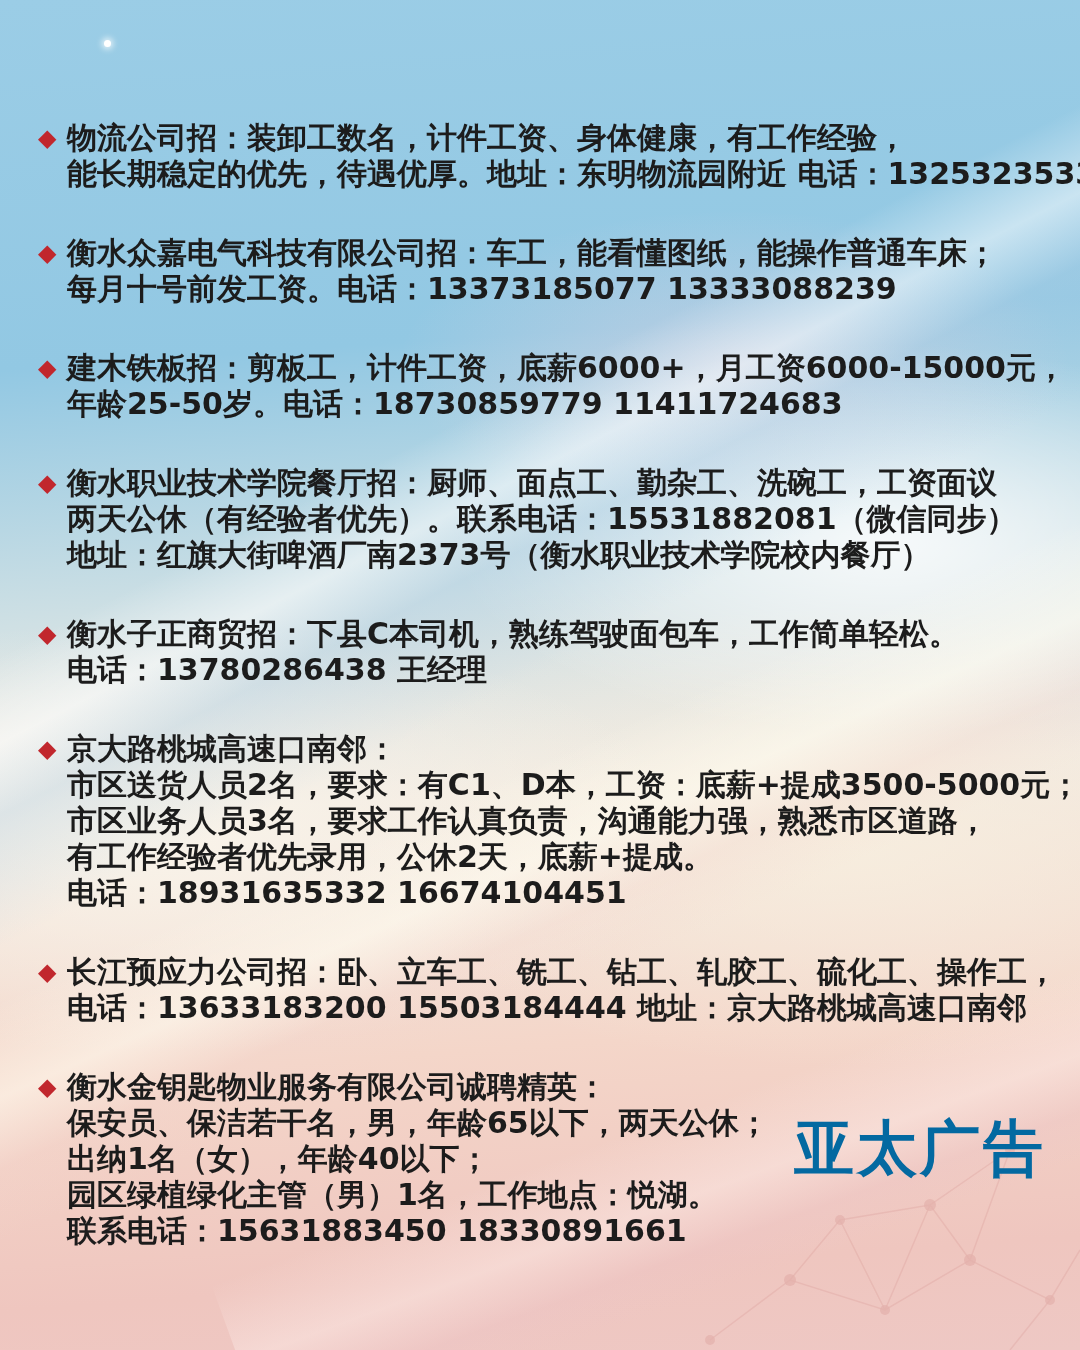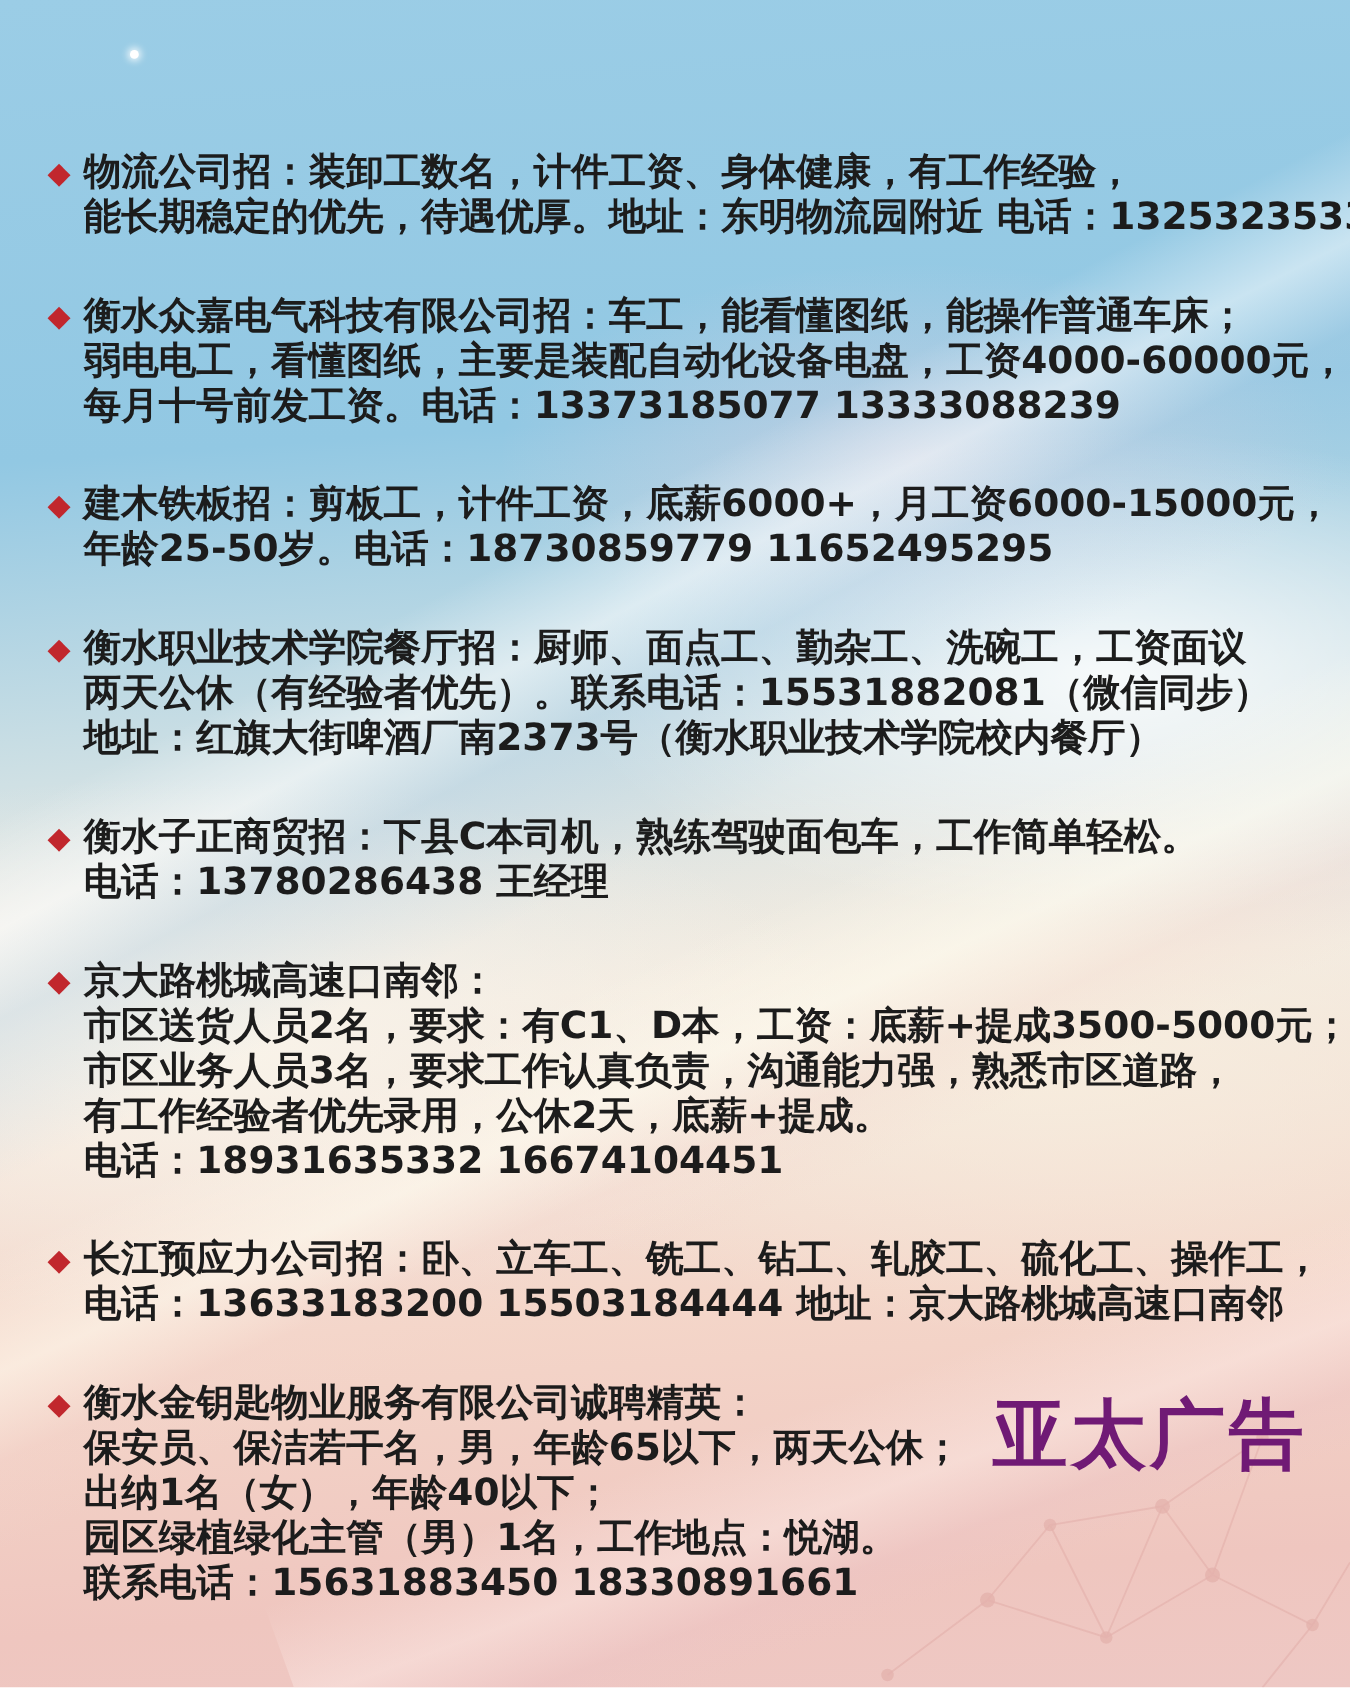--- a/index.html
+++ b/index.html
@@ -41,21 +41,21 @@
     color:#1c1c1c;font-weight:700;font-size:30px;line-height:36px;
   }
   .listing{position:relative;padding-left:27px;margin-bottom:43px;}
   .listing:last-child{margin-bottom:0;}
   .bullet{
     position:absolute;left:-2px;top:2px;font-size:24px;line-height:32px;
   }
   .line{white-space:nowrap;letter-spacing:0px;}
   
   .watermark{
-    position:absolute;left:732px;top:1112px;z-index:4;color:#701a75;
+    position:absolute;left:732px;top:1112px;z-index:4;color:#0369a1;
     font-family:"DejaVu Serif","Liberation Serif",serif;font-weight:700;
     font-size:60px;line-height:72px;letter-spacing:3px;
   }
   .wm-line1{margin-left:62px;}
   .wm-line2{margin-top:12px;}
 </style>
 </head>
 <body>
 
 <div class="bg"></div>
@@ -85,27 +85,26 @@
 
 <main class="content">
     <div class="listing">
       <span class="bullet" style="color: rgb(193, 39, 45);">◆</span>
       <div class="line">物流公司招：装卸工数名，计件工资、身体健康，有工作经验，</div>
       <div class="line">能长期稳定的优先，待遇优厚。地址：东明物流园附近 电话：13253235333</div>
     </div>
     <div class="listing">
       <span class="bullet" style="color: rgb(193, 39, 45);">◆</span>
       <div class="line">衡水众嘉电气科技有限公司招：车工，能看懂图纸，能操作普通车床；</div>
-      <div class="line">弱电电工，看懂图纸，主要是装配自动化设备电盘，工资4000-60000元，</div>
       <div class="line">每月十号前发工资。电话：13373185077  13333088239</div>
     </div>
     <div class="listing">
       <span class="bullet" style="color: rgb(193, 39, 45);">◆</span>
       <div class="line">建木铁板招：剪板工，计件工资，底薪6000+，月工资6000-15000元，</div>
-      <div class="line">年龄25-50岁。电话：18730859779  11652495295</div>
+      <div class="line">年龄25-50岁。电话：18730859779  11411724683</div>
     </div>
     <div class="listing">
       <span class="bullet" style="color: rgb(193, 39, 45);">◆</span>
       <div class="line">衡水职业技术学院餐厅招：厨师、面点工、勤杂工、洗碗工，工资面议</div>
       <div class="line">两天公休（有经验者优先）。联系电话：15531882081（微信同步）</div>
       <div class="line">地址：红旗大街啤酒厂南2373号（衡水职业技术学院校内餐厅）</div>
     </div>
     <div class="listing">
       <span class="bullet" style="color: rgb(193, 39, 45);">◆</span>
       <div class="line">衡水子正商贸招：下县C本司机，熟练驾驶面包车，工作简单轻松。</div>

